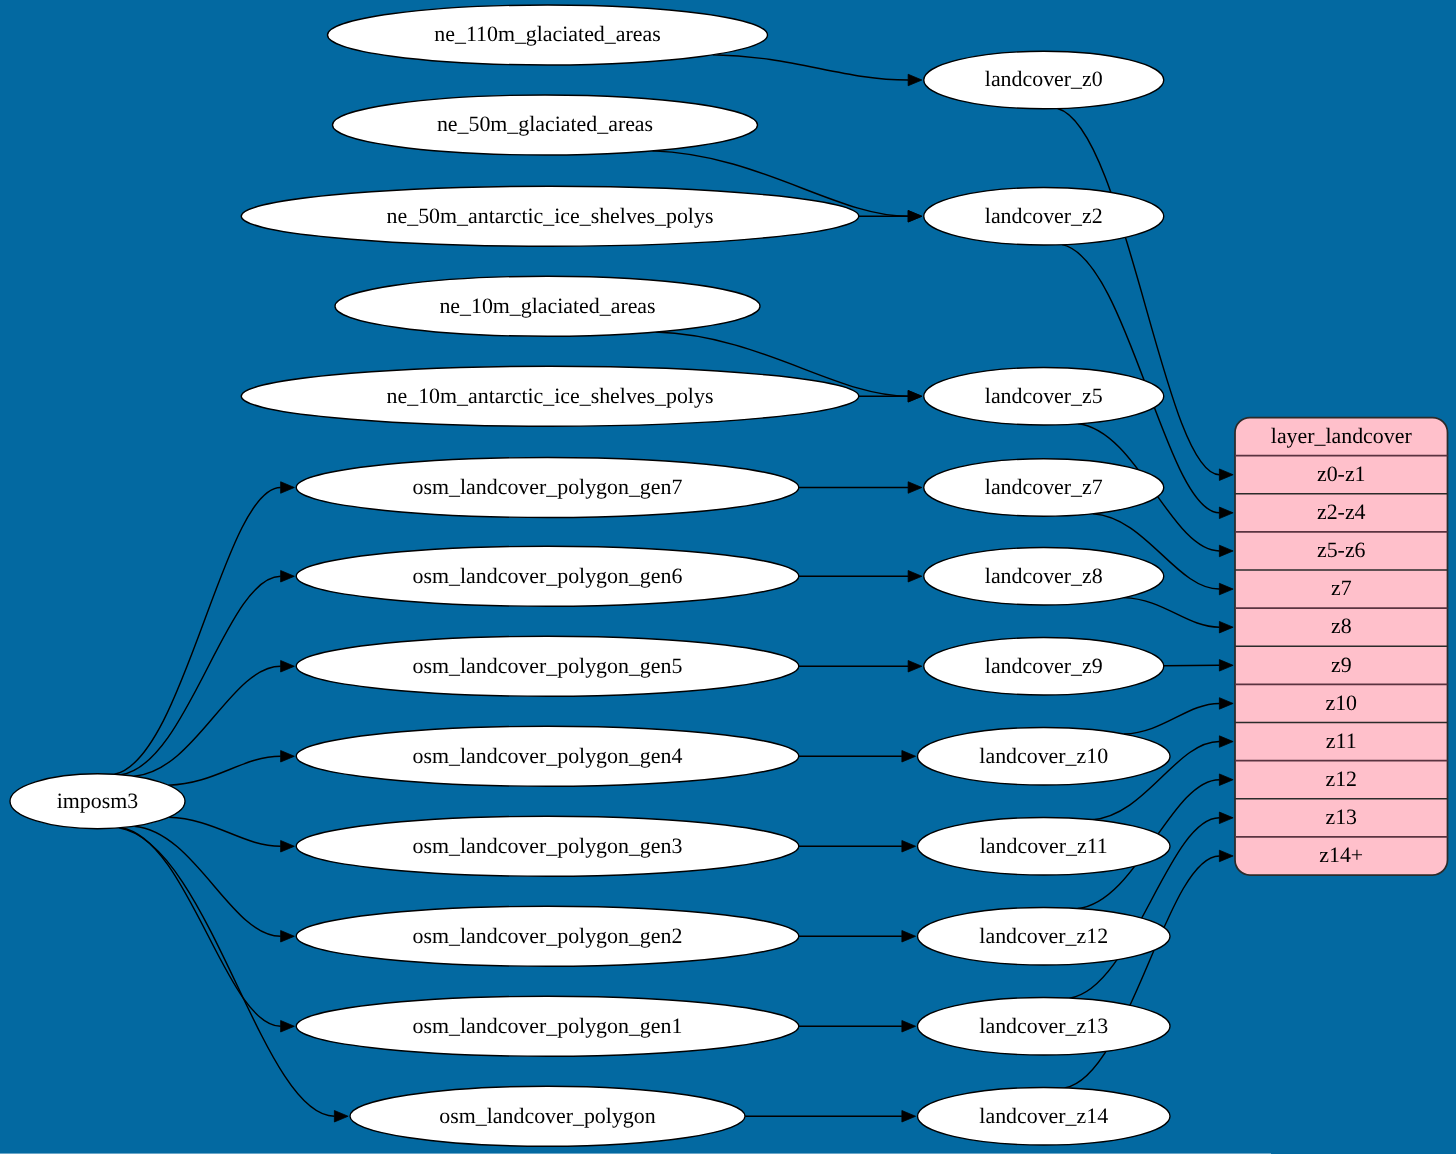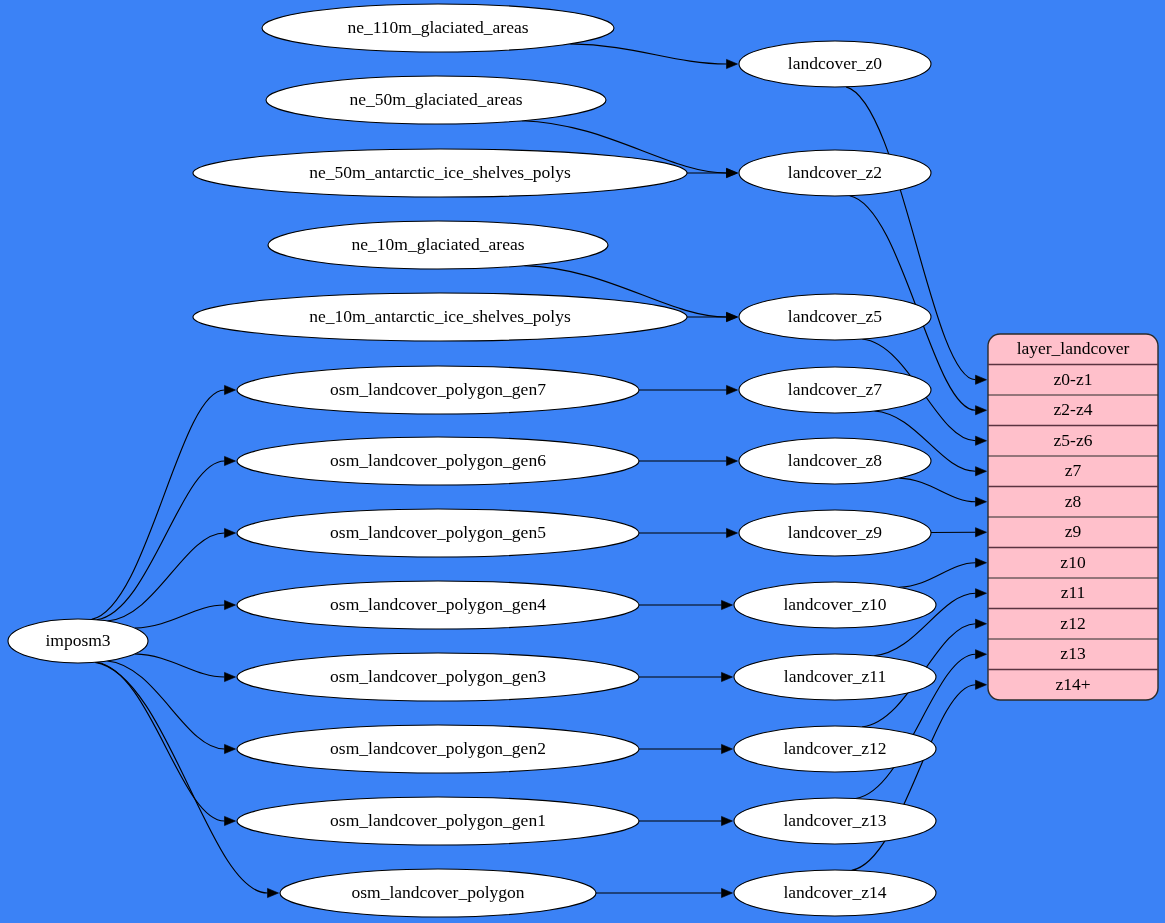--- a/index.html
+++ b/index.html
@@ -4,21 +4,21 @@
 <style>
   html, body {
     margin: 0;
     padding: 0;
     background: #ffffff;
   }
   #canvas-wrap {
     position: relative;
     width: 1165px;
     height: 923px;
-    background: #3b82f6;
+    background: #0369a1;
     overflow: hidden;
     text-decoration: underline;
   }
   svg#graph {
     display: block;
     width: 1165px;
     height: 923px;
     font-family: "Liberation Serif", "DejaVu Serif", serif;
   }
   .node-ellipse {

